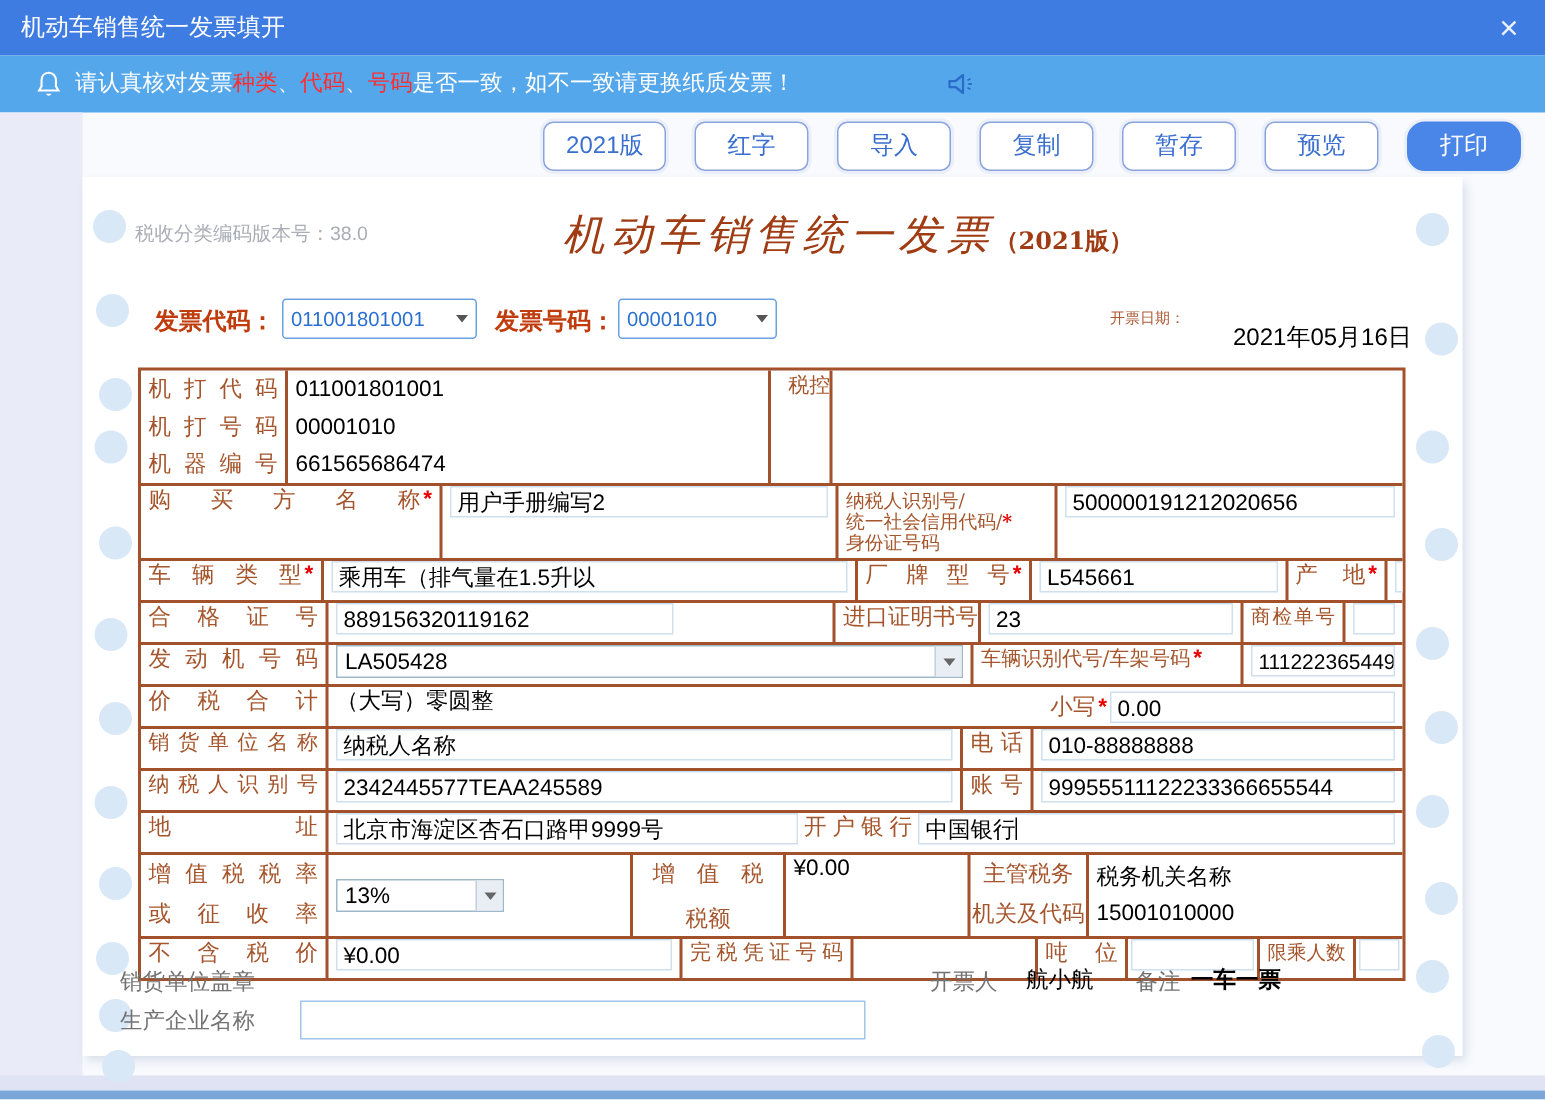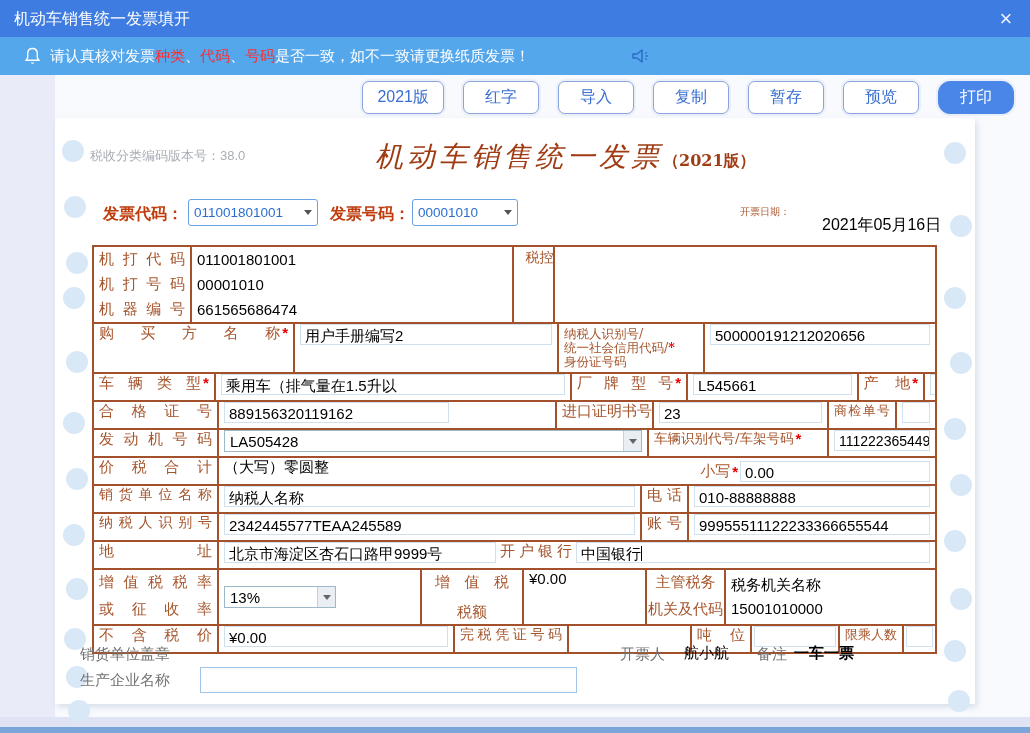--- a/index.html
+++ b/index.html
@@ -306,21 +306,21 @@
       <div class="tc fill">
         <div class="inp fill">99955511122233366655544</div>
       </div>
     </div>
 
     <div class="trow" style="height:26px">
       <div class="tc" style="width:125px">
         <span class="lb spread">地址</span>
       </div>
       <div class="tc fill">
-        <div class="inp" style="width:272px">北京市海淀区杏石口路甲9999号</div>
+        <div class="inp" style="width:308px">北京市海淀区杏石口路甲9999号</div>
         <span class="lb spread" style="width:72px;flex:none;margin:0 4px">开户银行</span>
         <div class="inp fill"><span>中国银行</span><span class="caret"></span></div>
       </div>
     </div>
 
     <div class="trow" style="height:54px">
       <div class="tc col" style="width:125px;align-items:stretch">
         <span class="lb spread" style="line-height:24px">增值税税率</span>
         <span class="lb spread" style="line-height:24px">或征收率</span>
       </div>

